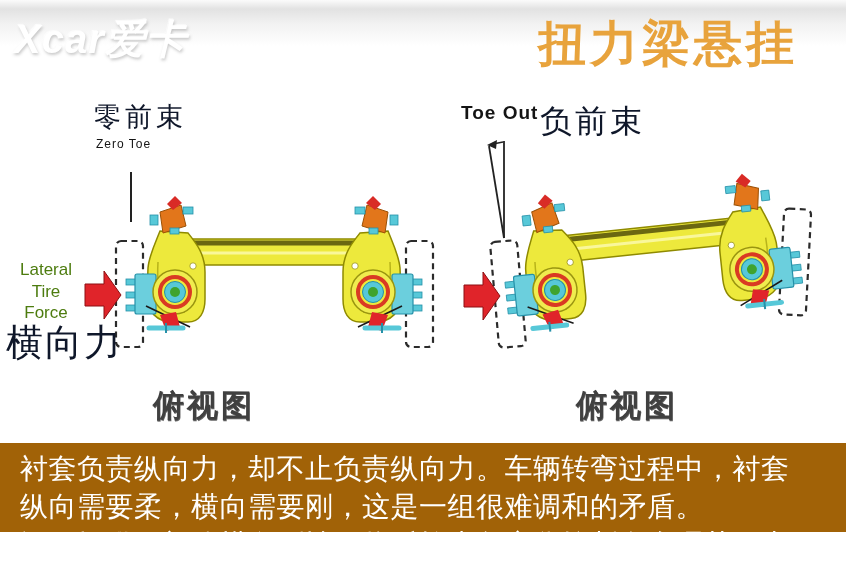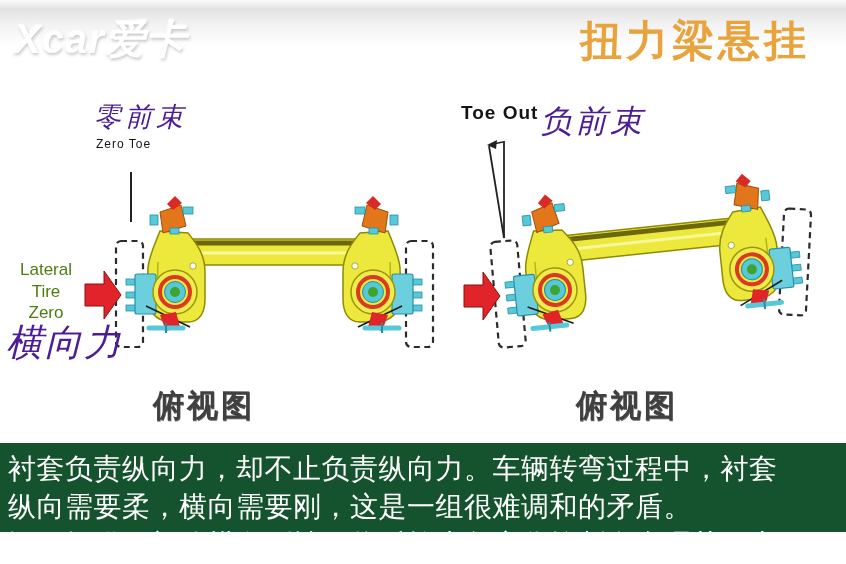--- a/index.html
+++ b/index.html
@@ -7,42 +7,42 @@
        font-family:"Liberation Sans", sans-serif;
        background:linear-gradient(to bottom,#fbfbfb 0px,#e2e2e2 9px,#f2f2f2 24px,#ffffff 46px);}
   .abs{position:absolute;}
 
   
   .watermark{left:14px;top:12px;font-size:40px;font-weight:700;font-style:italic;
     color:#ffffff;letter-spacing:1px;
     text-shadow:1px 2px 3px rgba(140,140,140,0.45), -1px -1px 1px rgba(255,255,255,0.9);}
 
   
-  .title{right:36px;top:20px;font-size:42px;font-weight:900;letter-spacing:4px;
+  .title{right:48px;top:20px;font-size:48px;font-weight:900;letter-spacing:4px;
     color:#E8A33C;line-height:1;}
 
   
-  .lbl-cn-italic{font-style:italic;color:#4c1d95;}
+  .lbl-cn-italic{color:#0f172a;}
   .zero-toe-cn{left:94px;top:99px;font-size:27px;letter-spacing:4px;}
   .zero-toe-en{left:96px;top:137px;font-size:12px;color:#141414;font-weight:500;letter-spacing:1px;}
   .toe-out-en{left:461px;top:102px;font-size:19px;color:#141414;font-weight:600;letter-spacing:1px;}
   .toe-out-cn{left:540px;top:100px;font-size:32px;letter-spacing:3px;}
 
   .force-en{left:14px;top:259px;width:64px;text-align:center;font-size:17px;
     line-height:21.5px;color:#4d7c0f;}
   .force-cn{left:6px;top:318px;font-size:37px;letter-spacing:2px;}
 
   .caption{font-size:31px;font-weight:900;color:#404040;letter-spacing:3px;
     text-shadow:0.5px 0.5px 0 #666;}
   .caption-left{left:153px;top:385px;}
   .caption-right{left:576px;top:385px;}
 
   
-  .footer{left:0;top:443px;width:846px;height:89px;background:#14532d;
-    box-sizing:border-box;padding:7px 8px 0 8px;}
+  .footer{left:0;top:443px;width:846px;height:89px;background:#a16207;
+    box-sizing:border-box;padding:7px 8px 0 20px;}
   .footer-line{color:#ffffff;font-size:28px;line-height:38px;letter-spacing:0.5px;
     white-space:nowrap;}
 
   svg{position:absolute;left:0;top:0;}
   .tire{fill:none;stroke:#2b2b2b;stroke-width:2.2;stroke-dasharray:6 4.5;}
 </style>
 </head>
 <body>
 
 <svg width="846" height="564" viewBox="0 0 846 564">
@@ -122,21 +122,21 @@
 
 <div class="abs zero-toe-cn lbl-cn-italic">零前束</div>
 <div class="abs zero-toe-en">Zero Toe</div>
 
 <div class="abs toe-out-en">Toe Out</div>
 <div class="abs toe-out-cn lbl-cn-italic">负前束</div>
 
 <div class="abs force-en">
   <div>Lateral</div>
   <div>Tire</div>
-  <div>Zero</div>
+  <div>Force</div>
 </div>
 <div class="abs force-cn lbl-cn-italic">横向力</div>
 
 <div class="abs caption caption-left">俯视图</div>
 <div class="abs caption caption-right">俯视图</div>
 
 <div class="abs footer">
   <div class="footer-line">衬套负责纵向力，却不止负责纵向力。车辆转弯过程中，衬套</div>
   <div class="footer-line">纵向需要柔，横向需要刚，这是一组很难调和的矛盾。</div>
   <div class="footer-line">还要提供一部分横向刚性，将后轮束角变化控制在合理范围内。</div>

